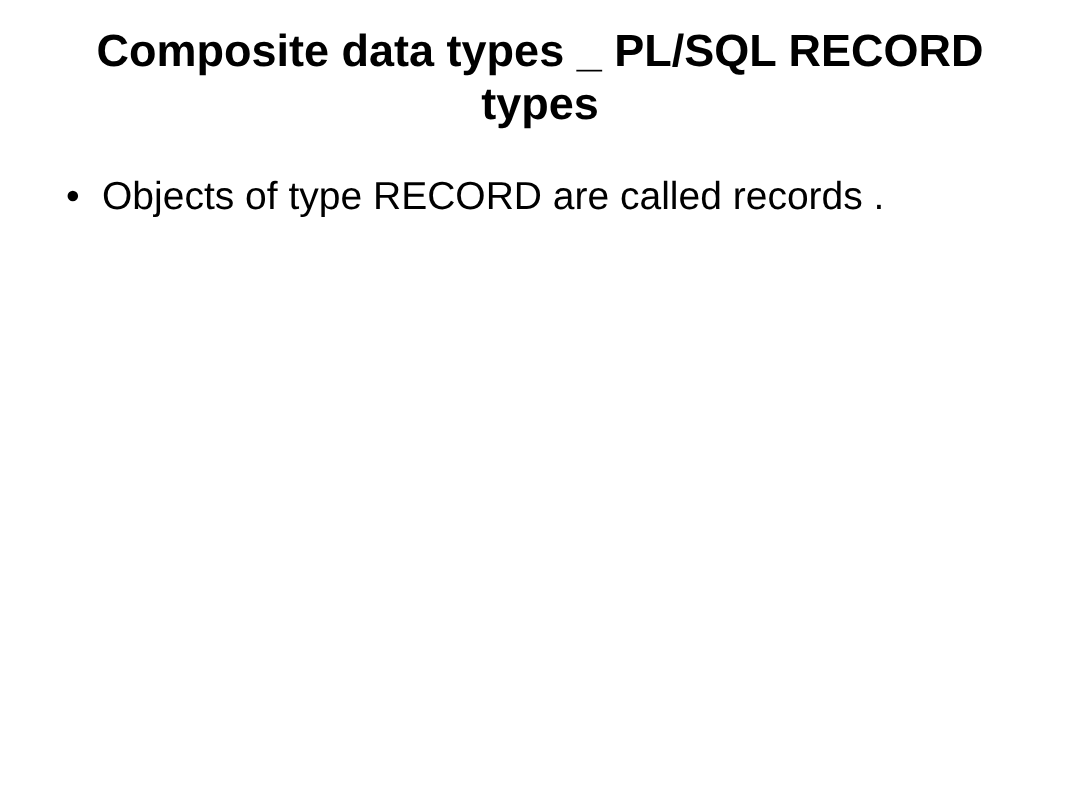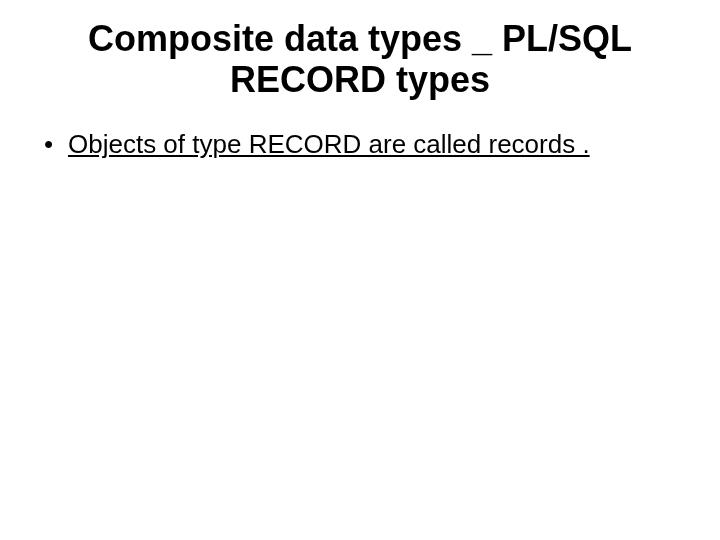--- a/index.html
+++ b/index.html
@@ -1,20 +1,20 @@
 <!DOCTYPE html>
 <html><head>
 <meta charset="utf-8">
 <style>
   * { margin: 0; padding: 0; box-sizing: border-box; }
   html, body { width: 720px; height: 540px; background: #fff; font-family: Arial, Helvetica, sans-serif; color: #000; }
   .slide { width: 720px; height: 540px; padding: 18px 40px 40px 40px; }
-  .title { font-size: 36px; text-align: center; line-height: 1.15; margin-bottom: 28px; }
+  .title { font-size: 30px; text-align: center; line-height: 1.15; margin-bottom: 28px; }
   .body ul { list-style: none; padding-left: 0; }
-  .body li { font-size: 26px; line-height: 1.22; margin-bottom: 2px; position: relative; padding-left: 28px; text-decoration: underline; }
+  .body li { font-size: 26px; line-height: 1.22; margin-bottom: 2px; position: relative; padding-left: 28px; }
   .body li::before { content: "•"; position: absolute; left: 4px; top: 0; font-size: 26px; }
 </style>
 </head>
 <body>
 
 <div class="slide">
   <h1 class="title">Composite data types _ PL/SQL RECORD types</h1>
   <div class="body">
     <ul>
       <li>Objects of type RECORD are called records .</li>

